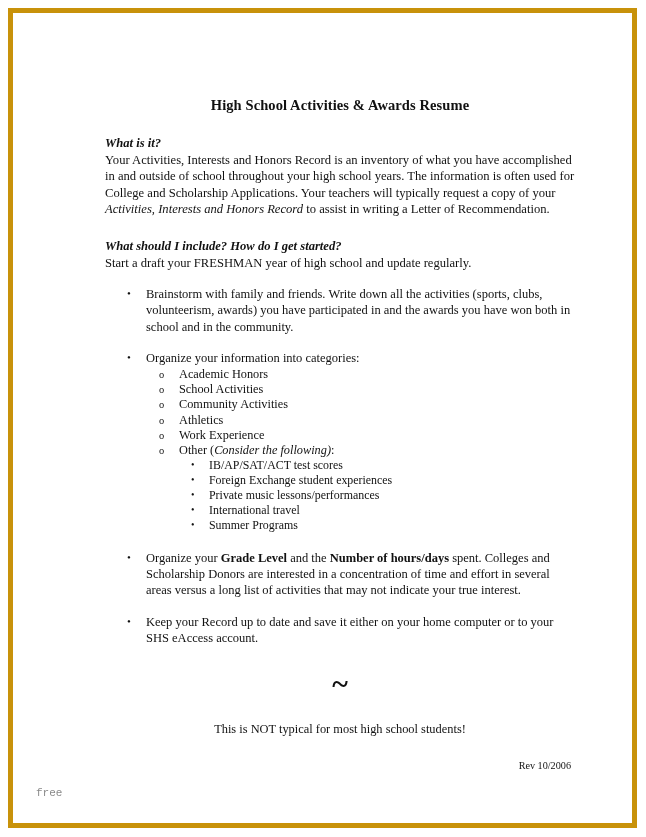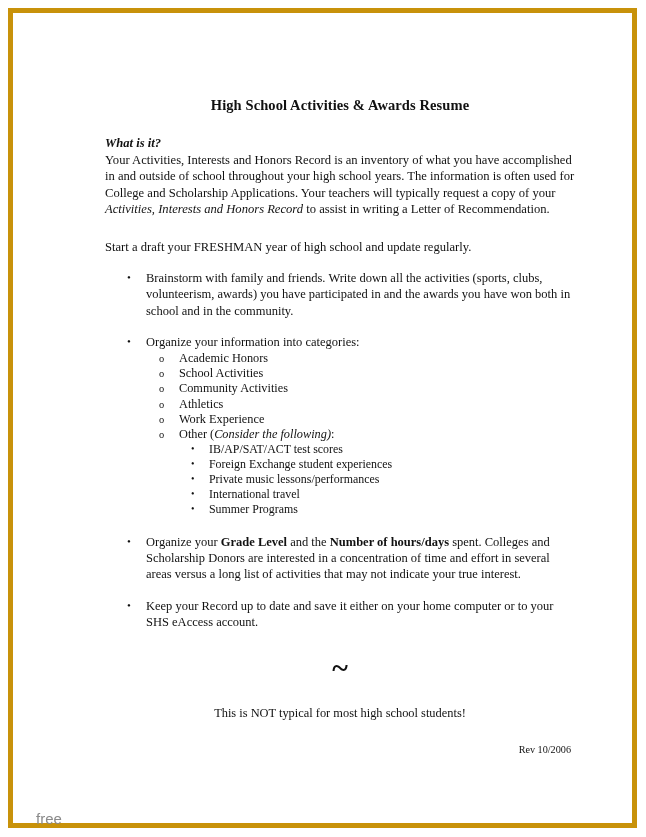--- a/index.html
+++ b/index.html
@@ -148,40 +148,41 @@
     margin-top: 22px;
     text-align: right;
     font-size: 10.2px;
     padding-right: 4px;
   }
 
   
   .watermark {
     position: absolute;
     left: 36px;
-    top: 810px;
-    font-size: 15px;
+    top: 787px;
+    font-size: 11px;
     color: #8a8a8a;
-    font-family: Liberation Sans, sans-serif;
+    font-family: Liberation Mono, monospace;
   }
 </style>
 </head>
 <body>
 
 <div id="page-frame">
 
   <div id="doc">
 
     <div class="doc-title">High School Activities &amp; Awards Resume</div>
 
     <div class="section-head">What is it?</div>
     <p class="para"><span>Your Activities, Interests and Honors Record is an inventory of what you have accomplished in and outside of school throughout your high school years.  The information is often used for College and Scholarship Applications.  Your teachers will typically request a copy of your </span><span class="it">Activities, Interests and Honors Record</span><span> to assist in writing a Letter of Recommendation.</span></p>
 
     <div class="gap-lg"></div>
 
+    <div class="section-head">What should I include?  How do I get started?</div>
     <p class="para">Start a draft your FRESHMAN year of high school and update regularly.</p>
 
     <div class="gap-md"></div>
 
     <ul class="lvl1">
 
       <li>
         <span>Brainstorm with family and friends.  Write down all the activities (sports, clubs, volunteerism, awards) you have participated in and the awards you have won both in school and in the community.</span>
       </li>
 

